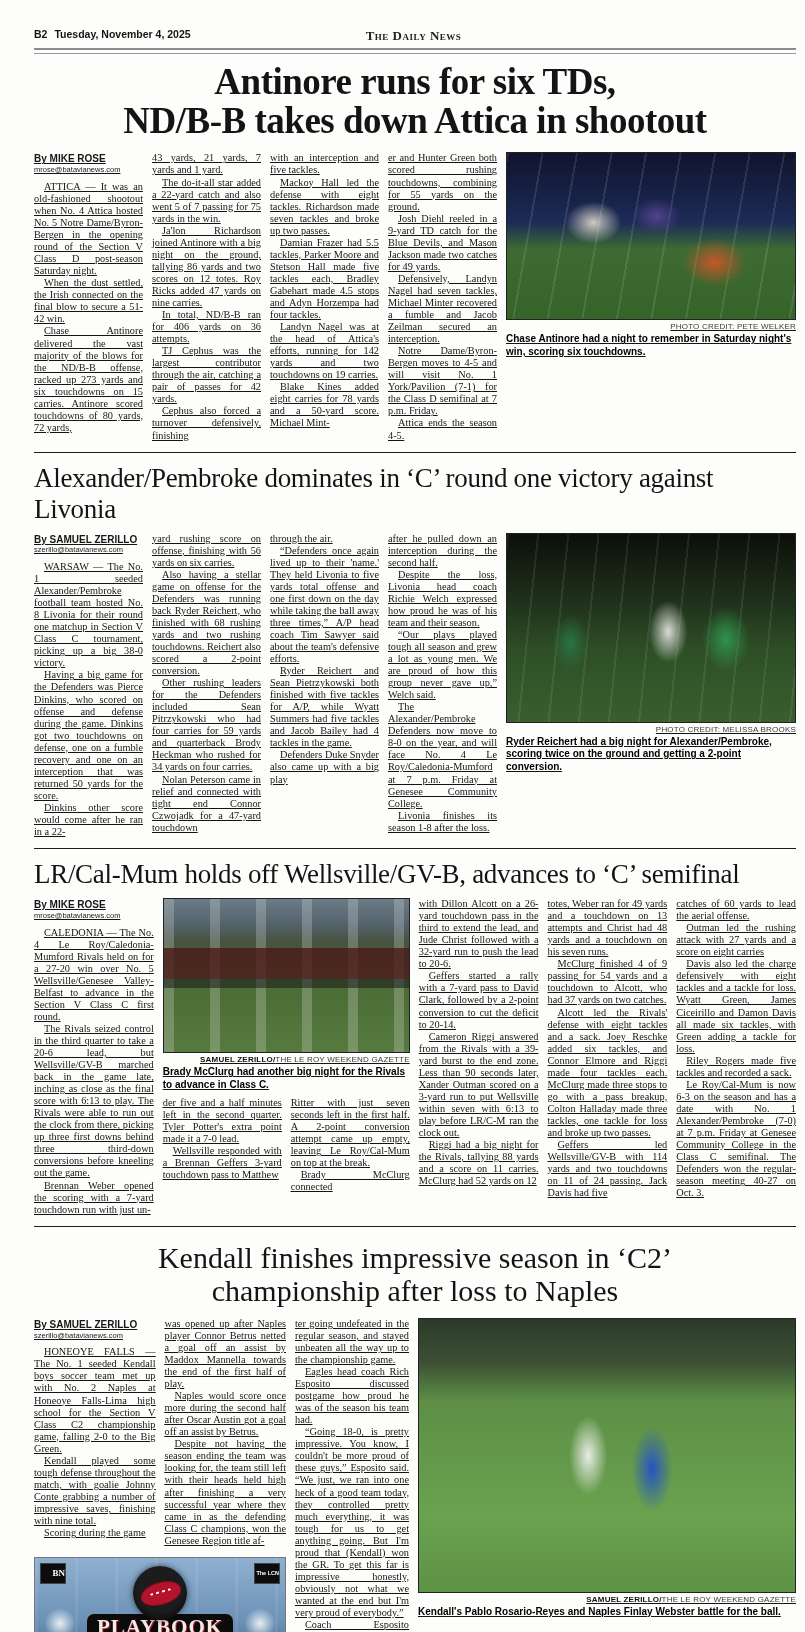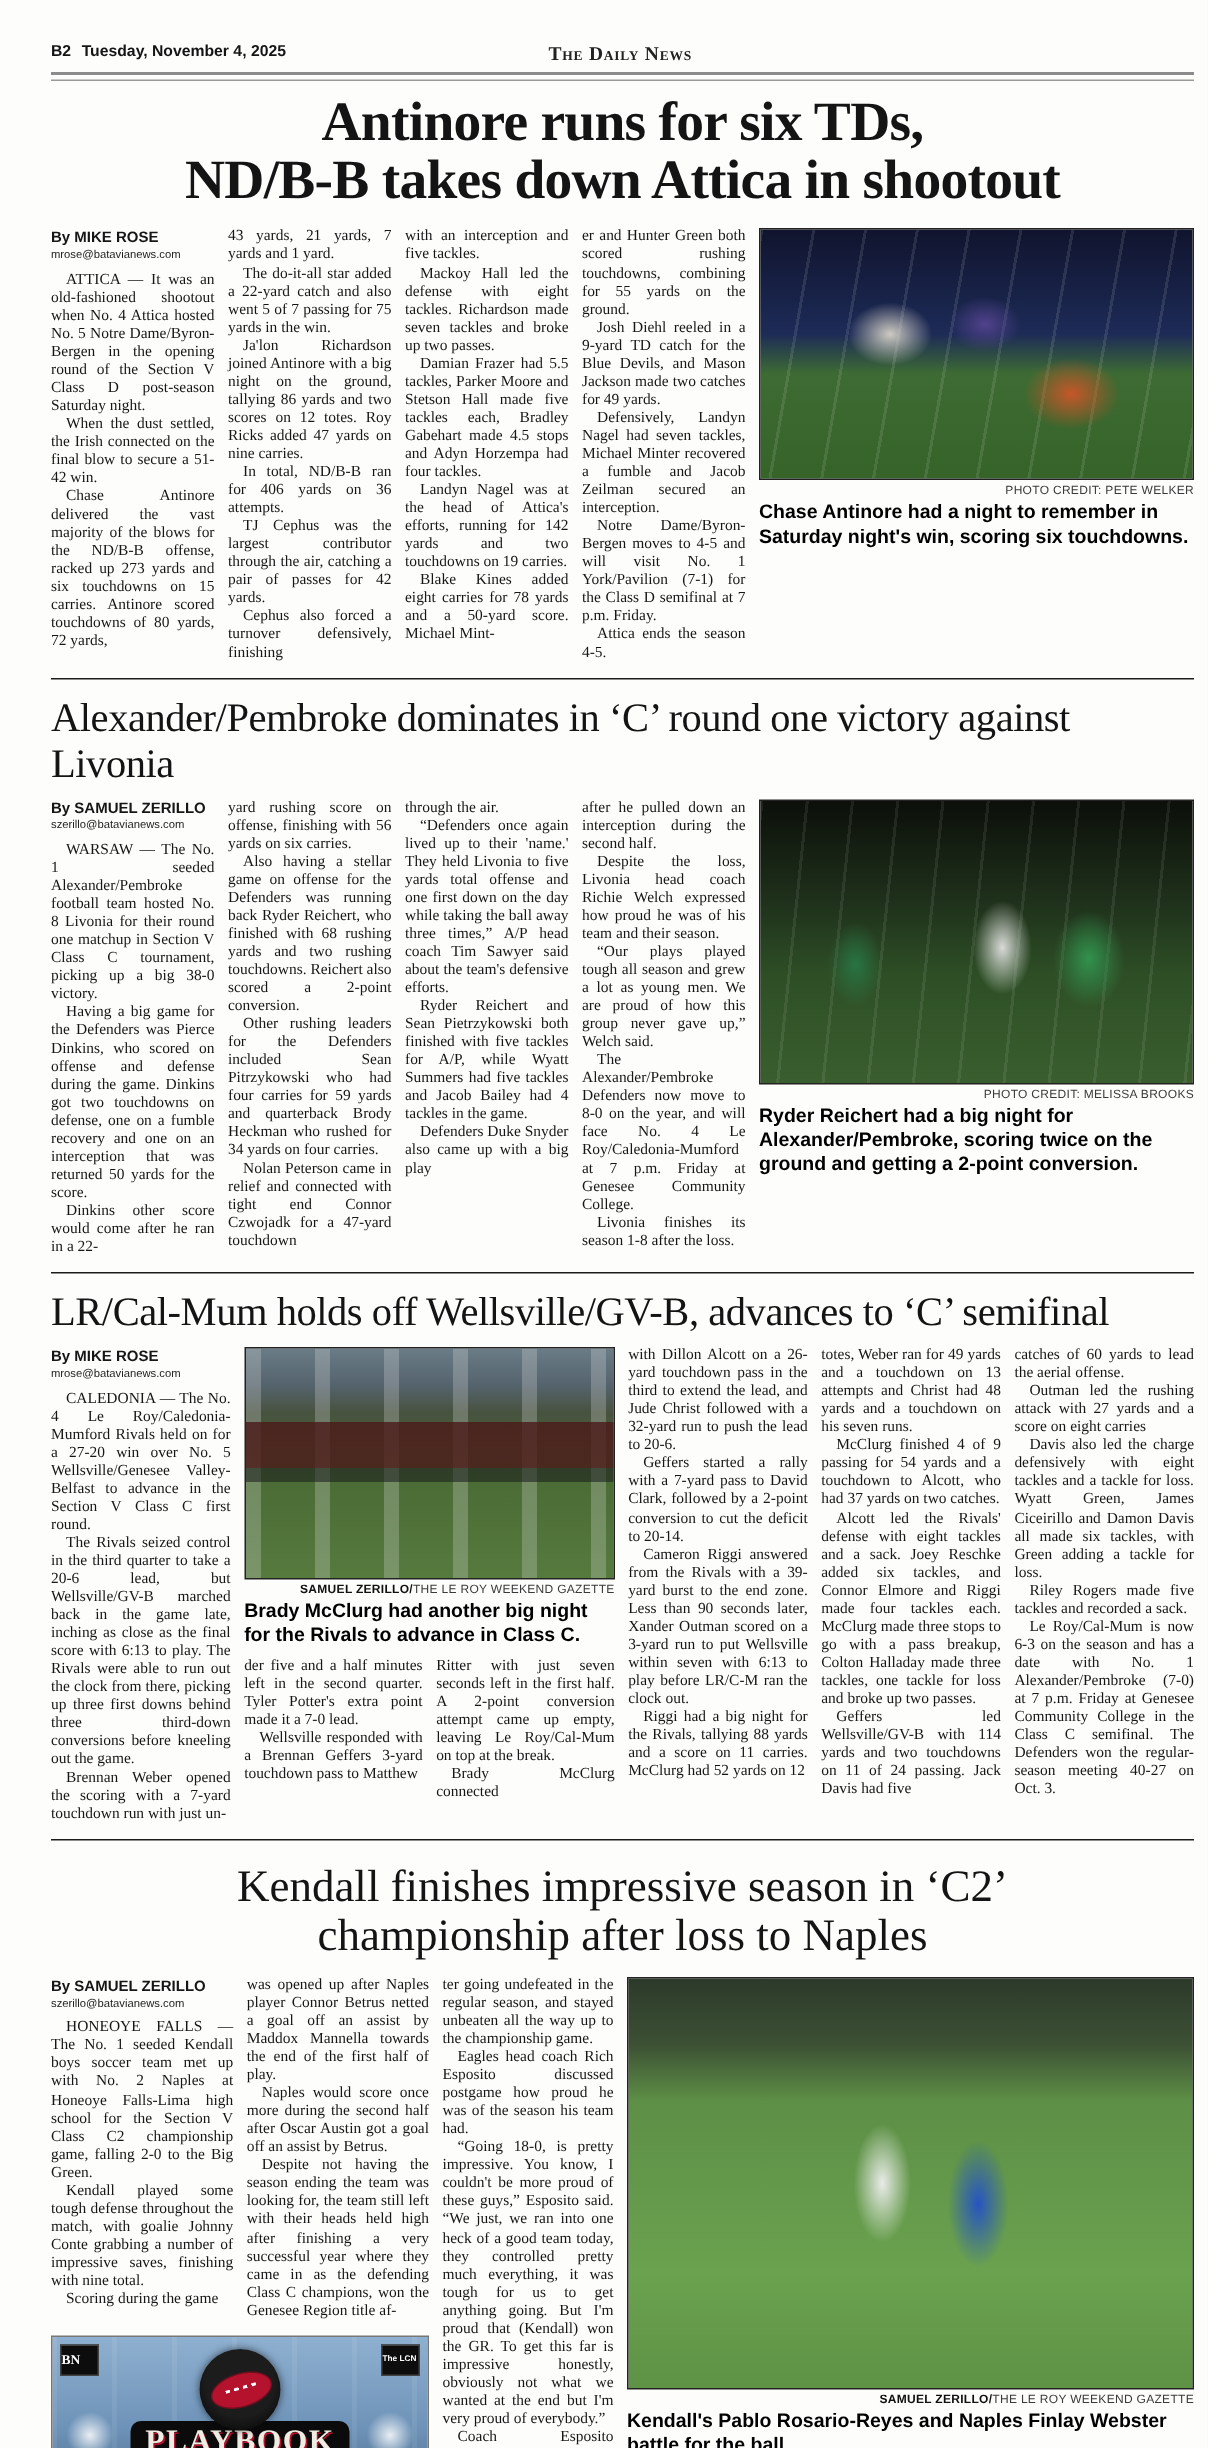--- a/index.html
+++ b/index.html
@@ -16,34 +16,34 @@
   .rule-double{height:3px;border-top:2px solid #8c8c8c;border-bottom:1px solid #9a9a9a;margin:4px 0 6px;}
   .divider{border:0;border-top:1.5px solid #1c1c1c;margin:10px 0 0;}
   
   .head1{font-family:"Liberation Serif",serif;font-weight:bold;font-size:37px;line-height:1.06;
          text-align:center;letter-spacing:-.5px;margin:8px 0 12px;}
   .head2{font-family:"Liberation Serif",serif;font-weight:400;font-size:27px;letter-spacing:-.3px;
          margin:10px 0 8px;}
   .head4{font-family:"Liberation Serif",serif;font-weight:400;font-size:30px;line-height:1.12;
          text-align:center;margin:14px 0 10px;}
   
-  .cols{display:flex;gap:9px;align-items:flex-start;}
+  .cols{display:flex;gap:9px;align-items:flex-start;text-decoration:underline;}
   .tcol{flex:1 1 0;font-family:"Liberation Serif",serif;font-size:10.3px;line-height:1.17;
         text-align:justify;color:#161616;}
   .tcol p{margin:0;text-indent:10px;}
   .tcol.cont > p:first-child{text-indent:0;}
   .byline{font-family:"Liberation Sans",sans-serif;font-weight:bold;font-size:10px;margin:1px 0 0;}
   .email{font-family:"Liberation Sans",sans-serif;font-size:7.5px;color:#222;margin:1px 0 6px;}
   
   .photo-block{flex:0 0 290px;}
   .photo{box-sizing:border-box;border:1px solid #222;width:100%;}
   .credit{font-family:"Liberation Sans",sans-serif;font-size:8px;color:#3a3a3a;text-align:right;
           margin:2px 0 2px;letter-spacing:.2px;}
   .credit .cname{font-weight:bold;color:#111;margin-left:24px;}
-  .caption{font-family:"Liberation Sans",sans-serif;font-weight:bold;font-size:13px;
+  .caption{font-family:"Liberation Sans",sans-serif;font-weight:bold;font-size:10px;
            line-height:1.25;color:#000;}
   .photo1{height:168px;background:
      radial-gradient(ellipse 46px 34px at 72% 66%, rgba(205,85,40,.95) 0%, rgba(205,85,40,0) 70%),
      radial-gradient(ellipse 40px 30px at 30% 42%, rgba(225,220,205,.9) 0%, rgba(225,220,205,0) 70%),
      radial-gradient(ellipse 34px 26px at 52% 38%, rgba(90,70,150,.85) 0%, rgba(90,70,150,0) 70%),
      repeating-linear-gradient(100deg, rgba(255,255,255,.10) 0 2px, rgba(255,255,255,0) 2px 34px),
      linear-gradient(180deg,#10142e 0%,#1d2b57 42%,#3d6b33 58%,#356328 100%);}
   .photo2{height:190px;background:
      radial-gradient(ellipse 30px 48px at 56% 52%, rgba(235,235,235,.9) 0%, rgba(235,235,235,0) 65%),
      radial-gradient(ellipse 34px 46px at 76% 56%, rgba(50,150,80,.95) 0%, rgba(50,150,80,0) 70%),
@@ -63,21 +63,21 @@
   .rightblock{flex:0 0 378px;}
   section{margin:0;}
   
   .ad{position:relative;height:252px;margin-top:10px;border:1px solid #777;overflow:hidden;
       font-family:"Liberation Sans",sans-serif;background:
       radial-gradient(circle 26px at 10% 26%, rgba(255,255,255,.85) 0%, rgba(255,255,255,0) 60%),
       radial-gradient(circle 26px at 90% 26%, rgba(255,255,255,.85) 0%, rgba(255,255,255,0) 60%),
       repeating-linear-gradient(90deg, rgba(255,255,255,.07) 0 3px, rgba(0,0,0,0) 3px 40px),
       linear-gradient(180deg,#8fb0d0 0%,#6e93b8 24%,#4b7090 40%,#3d6b4e 58%,#2f7a37 78%,#247029 100%);}
   .ad-badge{position:absolute;top:5px;width:24px;height:19px;background:#0d0d0d;color:#fff;
-      display:flex;align-items:center;justify-content:flex-start;font-weight:bold;border:1px solid #444;}
+      display:flex;align-items:center;justify-content:flex-end;font-weight:bold;border:1px solid #444;}
   .ad-badge.left{left:5px;font-size:9px;font-family:"Liberation Serif",serif;}
   .ad-badge.right{right:5px;font-size:5.5px;text-align:center;line-height:1.1;}
   .ad-logo{position:absolute;top:8px;left:0;right:0;text-align:center;}
   .ad-football{width:54px;height:54px;margin:0 auto;border-radius:50%;position:relative;
       background:radial-gradient(circle at 50% 42%,#1c1c1c 55%,#000 100%);box-shadow:0 0 6px rgba(0,0,0,.6);}
   .ad-football::before{content:"";position:absolute;left:7px;top:16px;width:40px;height:21px;
       background:#b5122e;border-radius:50%;transform:rotate(-16deg);border:1px solid #70101f;}
   .ad-football::after{content:"";position:absolute;left:17px;top:25px;width:21px;height:2px;
       transform:rotate(-16deg);background:repeating-linear-gradient(90deg,#fff 0 3px,rgba(0,0,0,0) 3px 6px);}
   .ad-word1{display:inline-block;background:#0b0b0b;color:#efece3;font-family:"Liberation Serif",serif;

